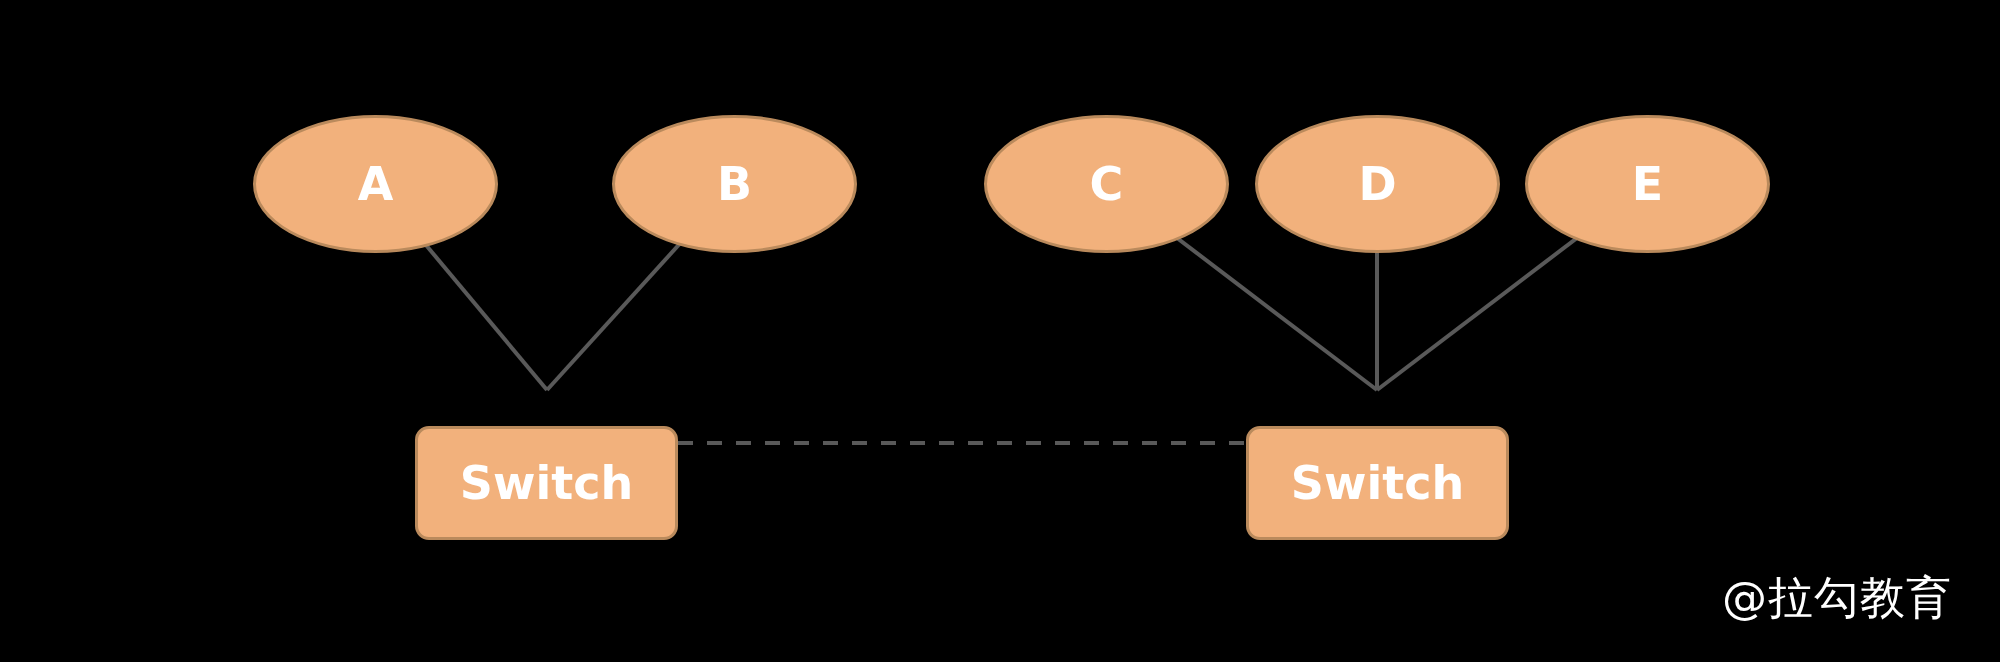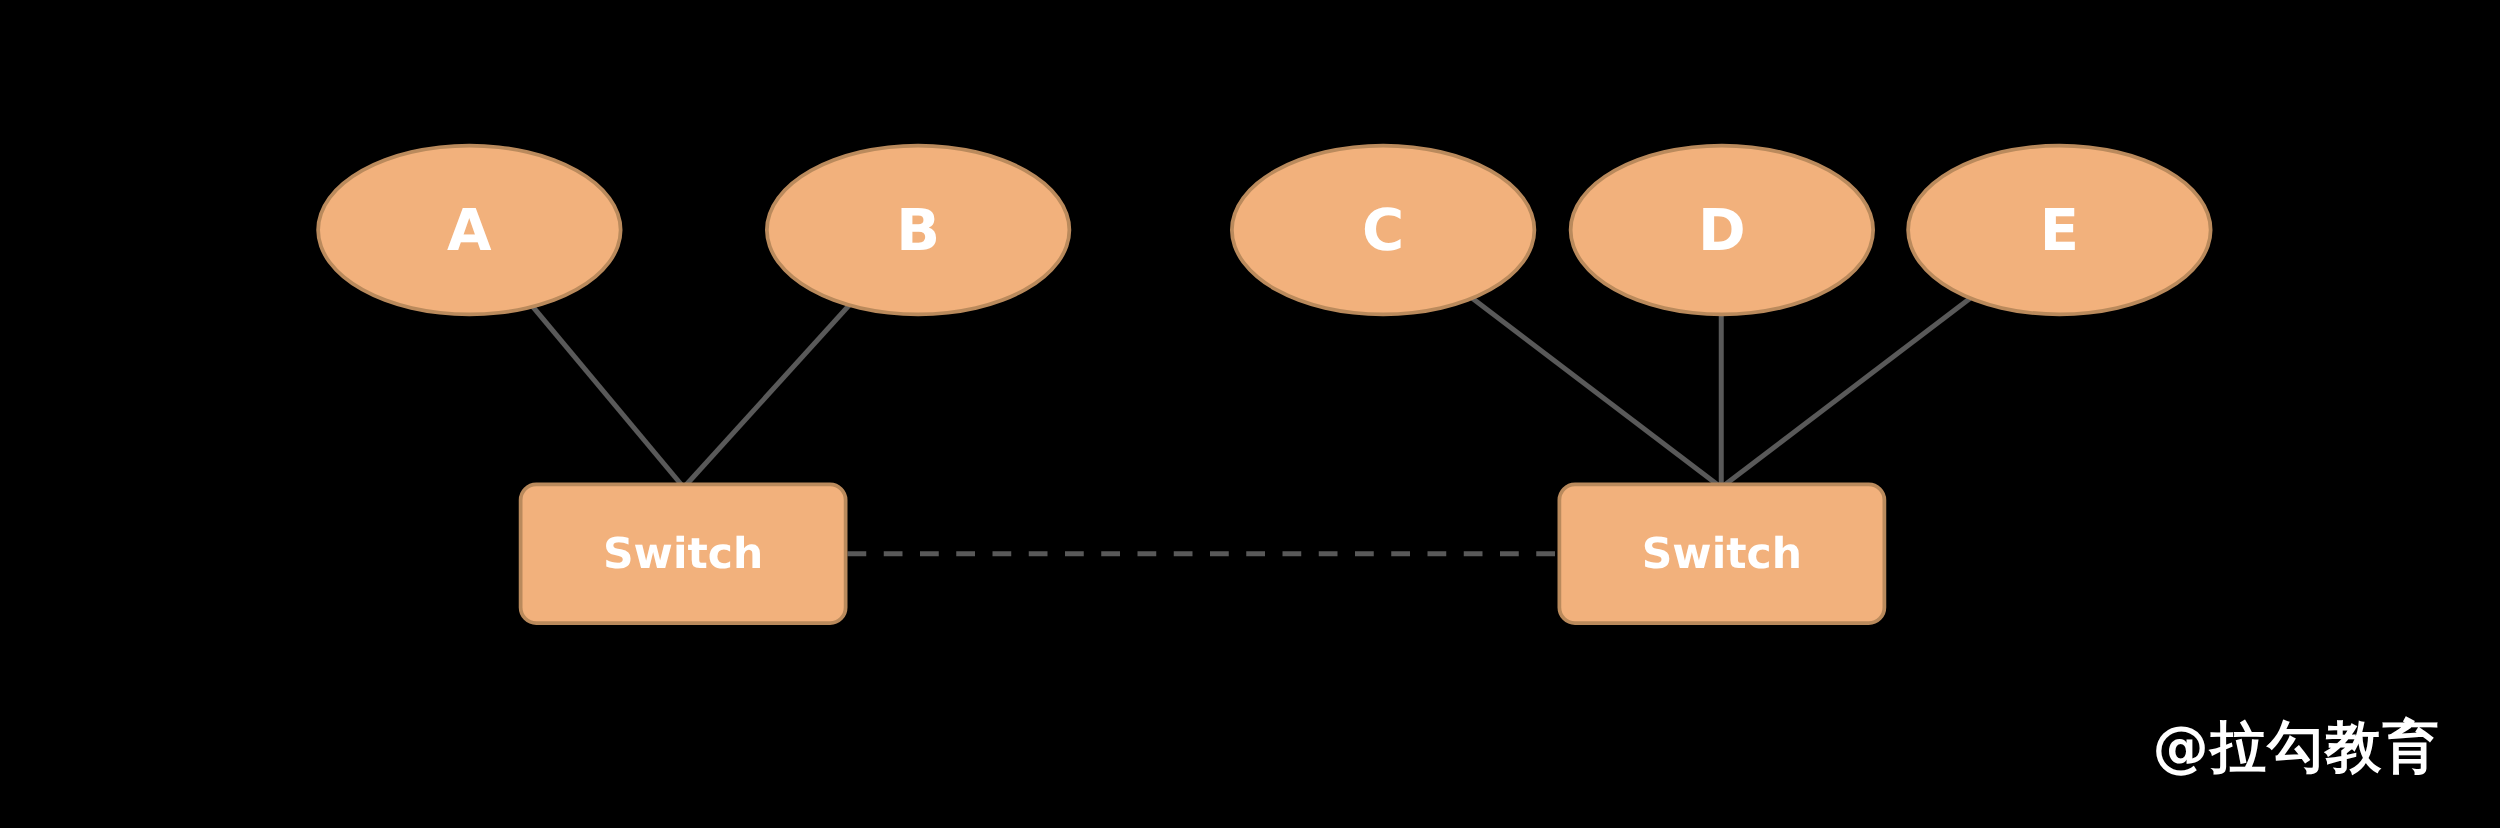--- a/index.html
+++ b/index.html
@@ -42,39 +42,40 @@
   .host {
     width: 245px;
     height: 138px;
     border-radius: 50%;
     font-size: 46px;
   }
   .switch {
     width: 263px;
     height: 114px;
     border-radius: 14px;
-    font-size: 34px;
+    font-size: 46px;
+    margin-top: 40px;
   }
 
   .host-a { left: 253px; top: 115px; }
   .host-b { left: 612px; top: 115px; }
   .host-c { left: 984px; top: 115px; }
   .host-d { left: 1255px; top: 115px; }
   .host-e { left: 1525px; top: 115px; }
 
   .switch-left  { left: 415px;  top: 386px; }
   .switch-right { left: 1246px; top: 386px; }
 
   .watermark {
     position: absolute;
     left: 1722px;
     top: 568px;
     color: var(--label);
     font-size: 45px;
-    font-weight: bold;
+    font-weight: normal;
     white-space: nowrap;
     letter-spacing: 1px;
   }
 </style>
 </head>
 <body>
 
 <div class="canvas">
 
   <svg class="edges" viewBox="0 0 2000 662" xmlns="http://www.w3.org/2000/svg">

